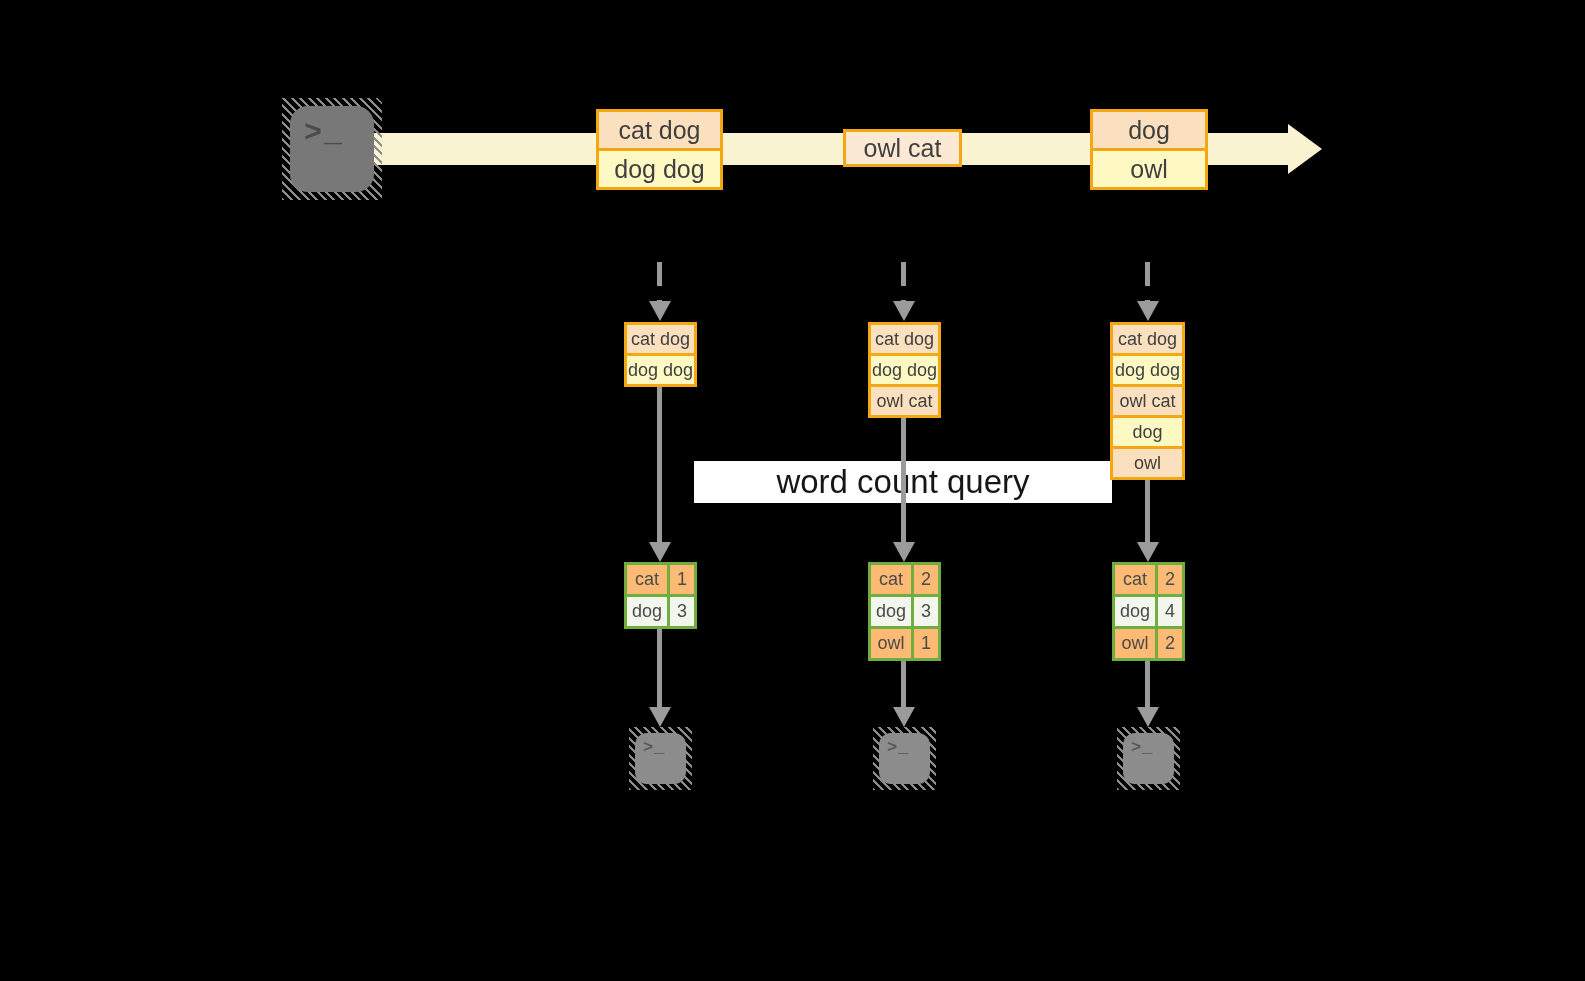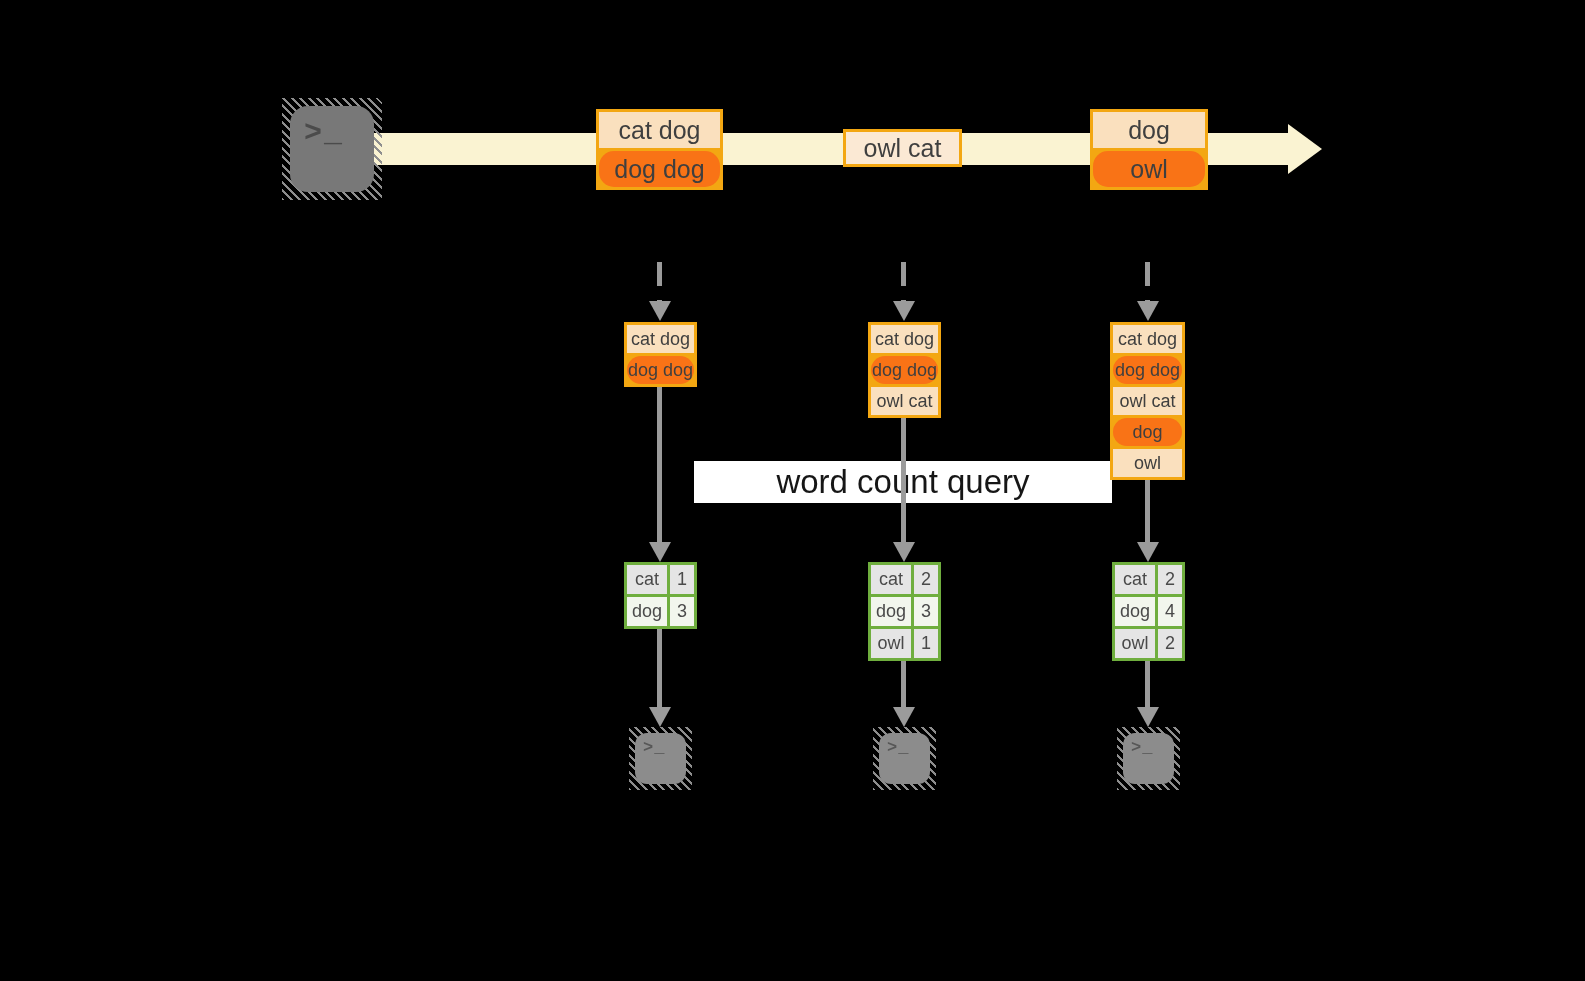--- a/index.html
+++ b/index.html
@@ -13,28 +13,28 @@
     border-top:25px solid transparent;border-bottom:25px solid transparent;
     border-left:34px solid #FAF3D2;}
   
   .obox{position:absolute;z-index:4;box-sizing:border-box;background:#F3A712;
     padding:3px;display:grid;grid-auto-rows:36px;row-gap:3px;}
   .obox.small{grid-auto-rows:28px;}
   .ocell{display:flex;align-items:center;justify-content:center;
     color:#3F3F3F;font-size:25px;white-space:nowrap;}
   .small .ocell{font-size:18px;}
   .sa{background:#FAE0BE;}
-  .sb{background:#f97316;border-radius:15px;}
+  .sb{background:#fef9c3;}
   .sm{background:#FBE9D4;}
   
   .gtable{position:absolute;z-index:4;box-sizing:border-box;background:#6FAE3E;
     padding:3px;display:grid;grid-template-columns:1fr 24px;gap:3px;grid-auto-rows:29px;}
   .gcell{display:flex;align-items:center;justify-content:center;
     color:#4A4A4A;font-size:18px;white-space:nowrap;}
-  .ga{background:#e5e5e5;}
+  .ga{background:#fdba74;}
   .gb{background:#F2F6ED;}
   
   .vline{position:absolute;z-index:3;width:5px;background:#9B9B9B;}
   .vdash{position:absolute;z-index:3;width:5px;
     background:repeating-linear-gradient(to bottom,#9B9B9B 0 24px,transparent 24px 38px);}
   .head-down{position:absolute;z-index:3;width:0;height:0;
     border-left:11px solid transparent;border-right:11px solid transparent;
     border-top:20px solid #9B9B9B;}
   
   .term{position:absolute;z-index:4;

